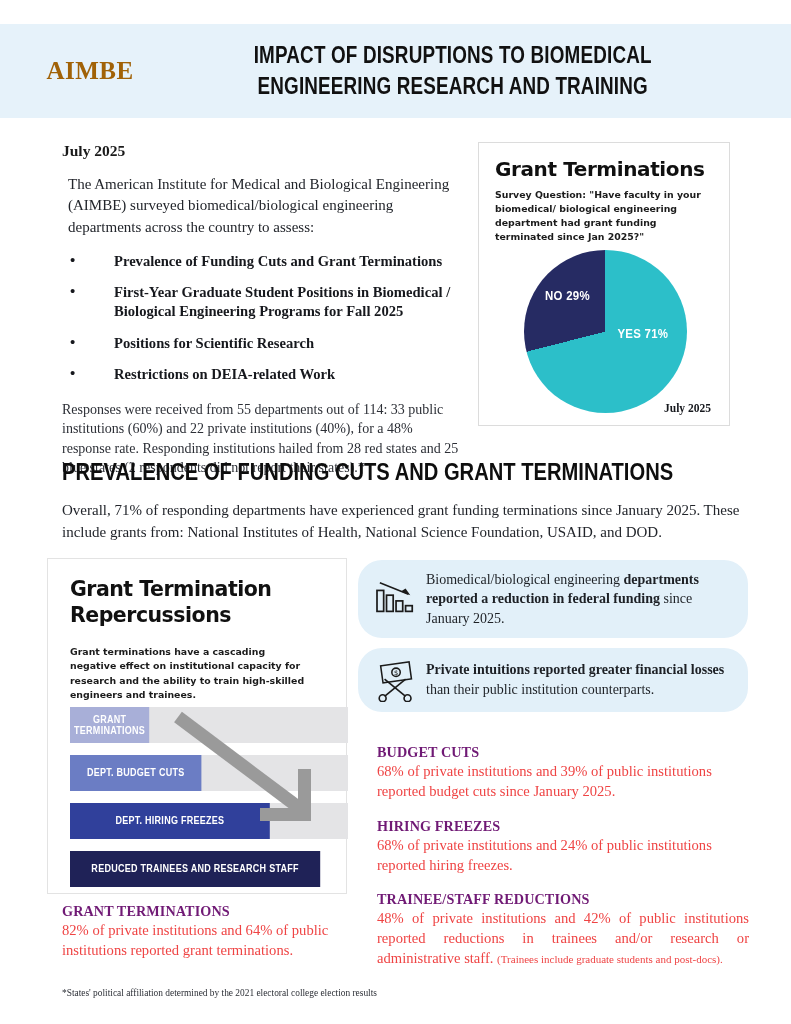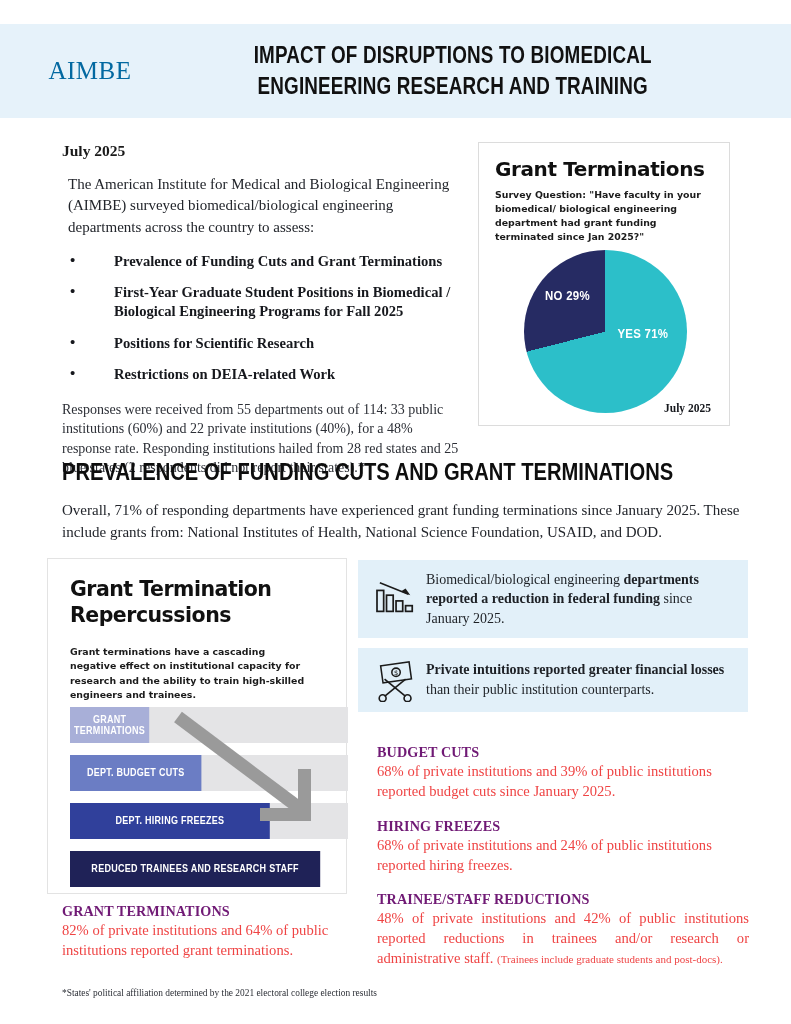--- a/index.html
+++ b/index.html
@@ -30,24 +30,24 @@
     width: 791px;
     height: 94px;
     background: #e6f2fa;
     display: flex;
     align-items: center;
   }
   .logo {
     width: 180px;
     text-align: center;
     font-family: "Liberation Serif", serif;
-    font-weight: normal;
+    font-weight: bold;
     font-size: 25px;
     letter-spacing: 0.5px;
-    color: #0369a1;
+    color: #a16207;
     flex: 0 0 auto;
   }
   .header-title {
     flex: 1 1 auto;
     text-align: center;
     padding-right: 80px;
     font-family: "Liberation Sans Narrow", "Liberation Sans", sans-serif;
     font-weight: bold;
     font-size: 23px;
     line-height: 1.35;
@@ -262,21 +262,21 @@
     height: 130px;
     pointer-events: none;
   }
 
   
   .callout {
     position: absolute;
     left: 358px;
     width: 390px;
     background: #e2f0f9;
-    border-radius: 0;
+    border-radius: 24px;
     box-sizing: border-box;
     display: flex;
     align-items: center;
     padding: 12px 18px 12px 10px;
   }
   .callout-1 { top: 560px; height: 78px; }
   .callout-2 { top: 648px; height: 64px; }
   .callout-icon {
     flex: 0 0 58px;
     height: 48px;

